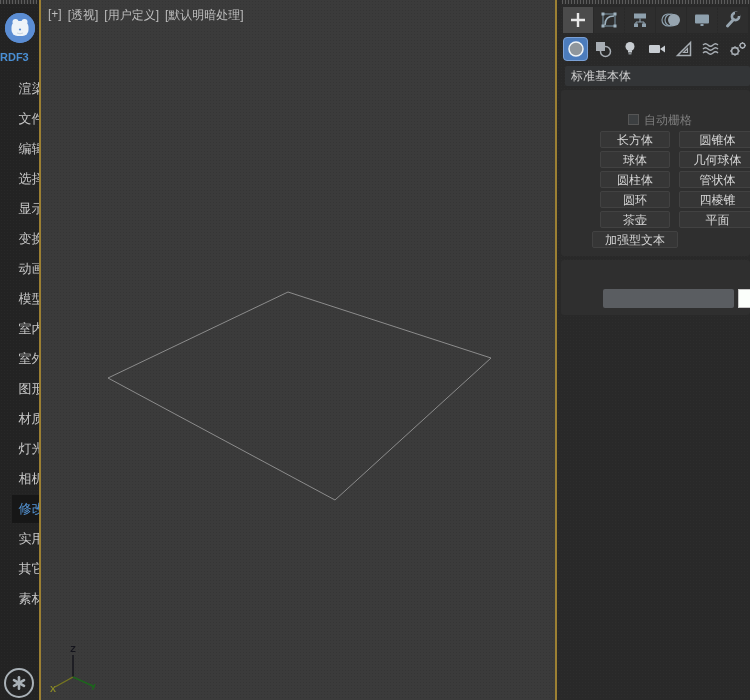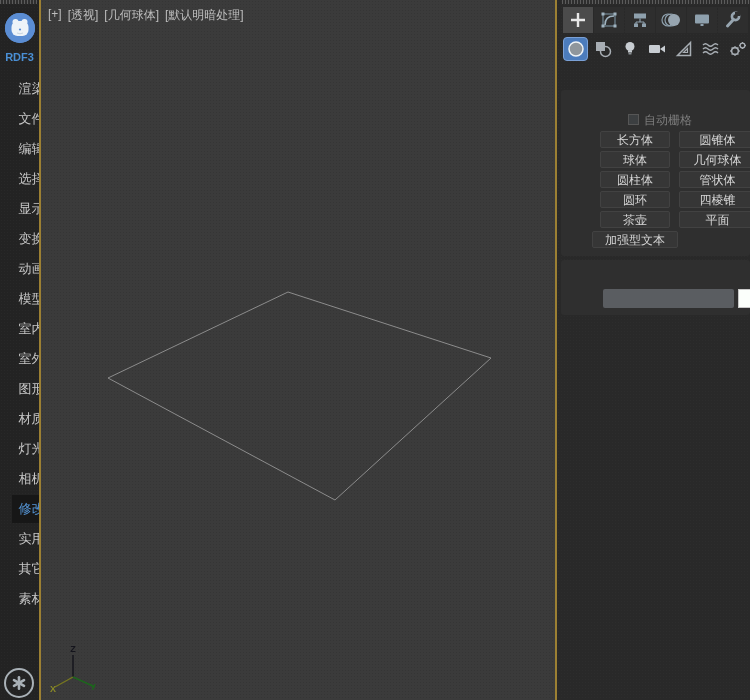--- a/index.html
+++ b/index.html
@@ -9,21 +9,21 @@
 
   
   .sidebar { position:absolute; left:0; top:0; width:39px; height:700px; background:#232323;
     background-image:radial-gradient(circle, rgba(255,255,255,0.025) 1px, transparent 1px);
     background-size:3px 3px; }
   .dots-strip { position:absolute; top:0; height:4px;
     background:repeating-linear-gradient(90deg,#5c5c5c 0 1px,#2e2e2e 1px 3px); }
   .sidebar .dots-strip { left:0; width:37px; }
   .logo-circle { position:absolute; left:5px; top:13px; width:30px; height:30px; border-radius:50%;
     background:#5b8dd3; display:flex; align-items:center; justify-content:center; }
-  .logo-label { position:absolute; left:0; top:51px; width:39px; text-align:center;
+  .logo-label { position:absolute; left:0; top:51px; width:19px; text-align:center;
     font-size:11px; font-weight:bold; color:#4a8fd4; }
   .side-item { position:absolute; left:0; width:39px; height:28px; line-height:28px;
     text-align:center; font-size:13px; color:#c6c6c6; cursor:pointer;margin-left:12px; }
   .side-item.active { background:#171717; color:#5596d8;text-align:center; }
   .settings-btn { position:absolute; left:4px; top:668px; width:30px; height:30px;
     border:2px solid #a9b1b7; border-radius:50%; display:flex; align-items:center; justify-content:center; }
 
   
   .viewport { position:absolute; left:39px; top:0; width:518px; height:700px;
     border-left:2px solid #9c8033; border-right:2px solid #9c8033;
@@ -117,21 +117,21 @@
           <line x1="3" y1="10.9" x2="13" y2="5.1"></line>
         </g>
       </svg>
     </div>
   </div>
 
   <div class="viewport">
     <div class="vp-menus">
       <span class="vp-menu">[+]</span>
       <span class="vp-menu">[透视]</span>
-      <span class="vp-menu">[几何球体]</span>
+      <span class="vp-menu">[用户定义]</span>
       <span class="vp-menu">[默认明暗处理]</span>
     </div>
 
     <svg class="vp-svg" width="514" height="700" viewBox="0 0 514 700">
       <polygon points="247,292 450,358 294,500 67,378" fill="none" stroke="#8c8c8c" stroke-width="1"></polygon>
       <g font-size="9" font-weight="bold" font-family="Liberation Sans, sans-serif">
         <line x1="32" y1="677" x2="32" y2="655" stroke="#14141c" stroke-width="1.4"></line>
         <line x1="32" y1="677" x2="14" y2="687" stroke="#77771f" stroke-width="1.4"></line>
         <line x1="32" y1="677" x2="54" y2="687" stroke="#1d661d" stroke-width="1.4"></line>
         <text x="32" y="652" text-anchor="middle" fill="#14141c">Z</text>
@@ -251,20 +251,21 @@
               <line x1="14.5" y1="2" x2="14.5" y2="3.1"></line>
                 <line x1="14.5" y1="7.9" x2="14.5" y2="9"></line>
               <line x1="11" y1="5.5" x2="12.1" y2="5.5"></line>
                 <line x1="16.9" y1="5.5" x2="18" y2="5.5"></line>
             </g>
           </g>
         </svg>
       </div>
     </div>
 
+    <div class="dropdown">标准基本体</div>
 
     <div class="rollout-bg r1-bg"></div>
     <div class="autogrid-box"></div>
     <div class="autogrid-label">自动栅格</div>
 
     <button class="obj-btn col-l" style="top:131px">长方体</button>
     <button class="obj-btn col-r" style="top:131px">圆锥体</button>
     <button class="obj-btn col-l" style="top:151px">球体</button>
     <button class="obj-btn col-r" style="top:151px">几何球体</button>
     <button class="obj-btn col-l" style="top:171px">圆柱体</button>

